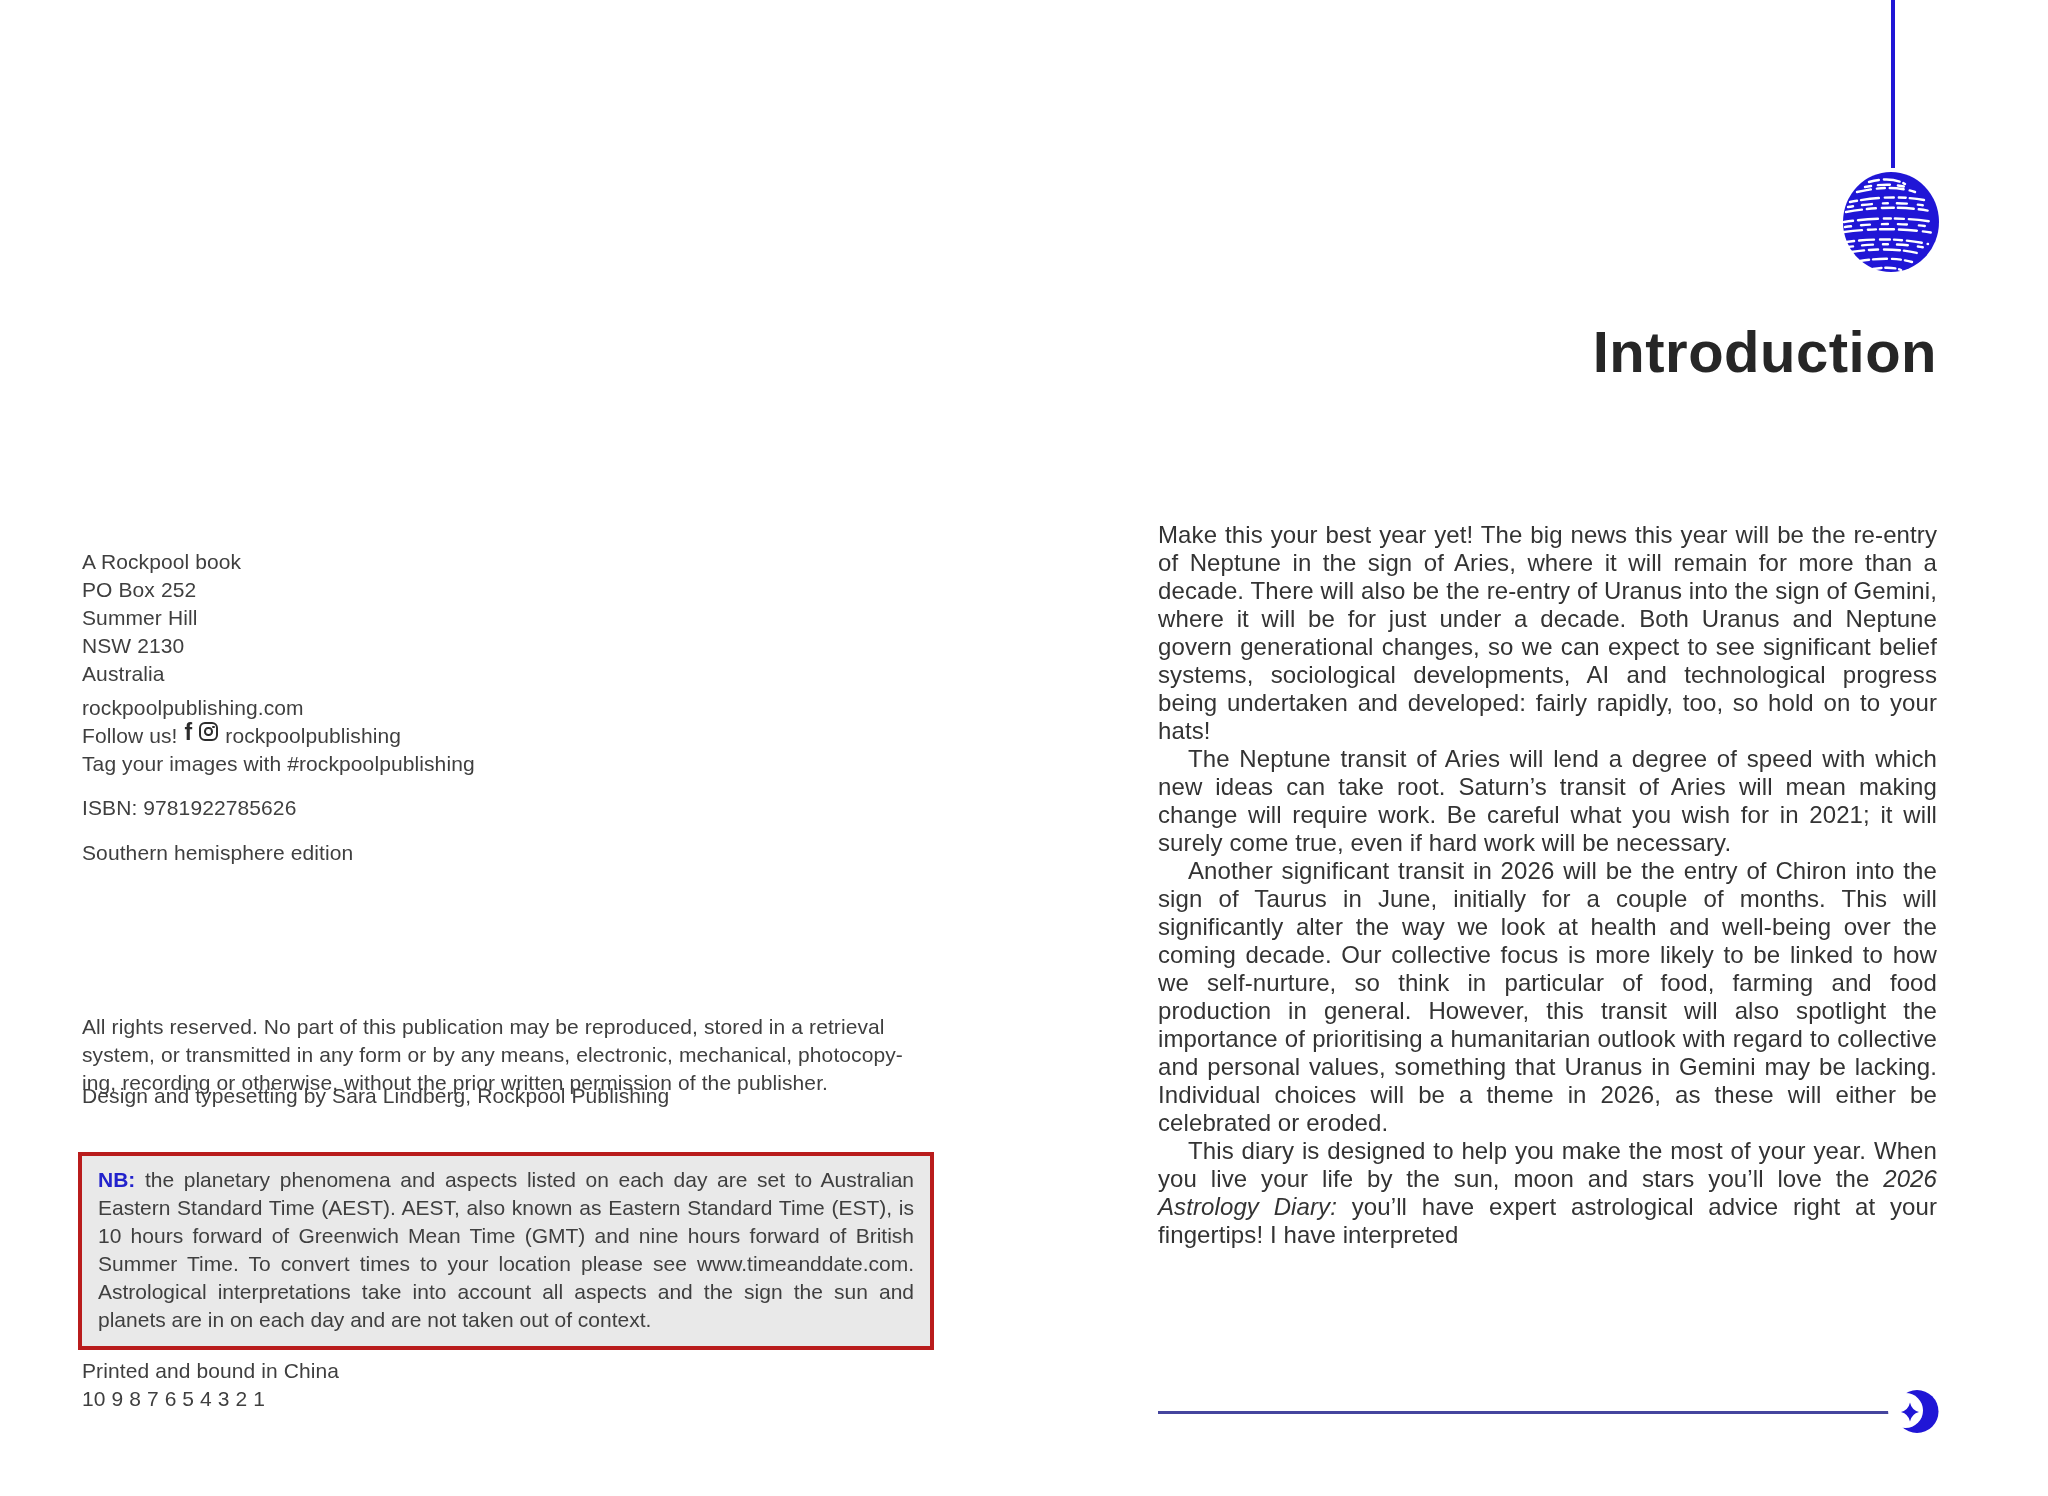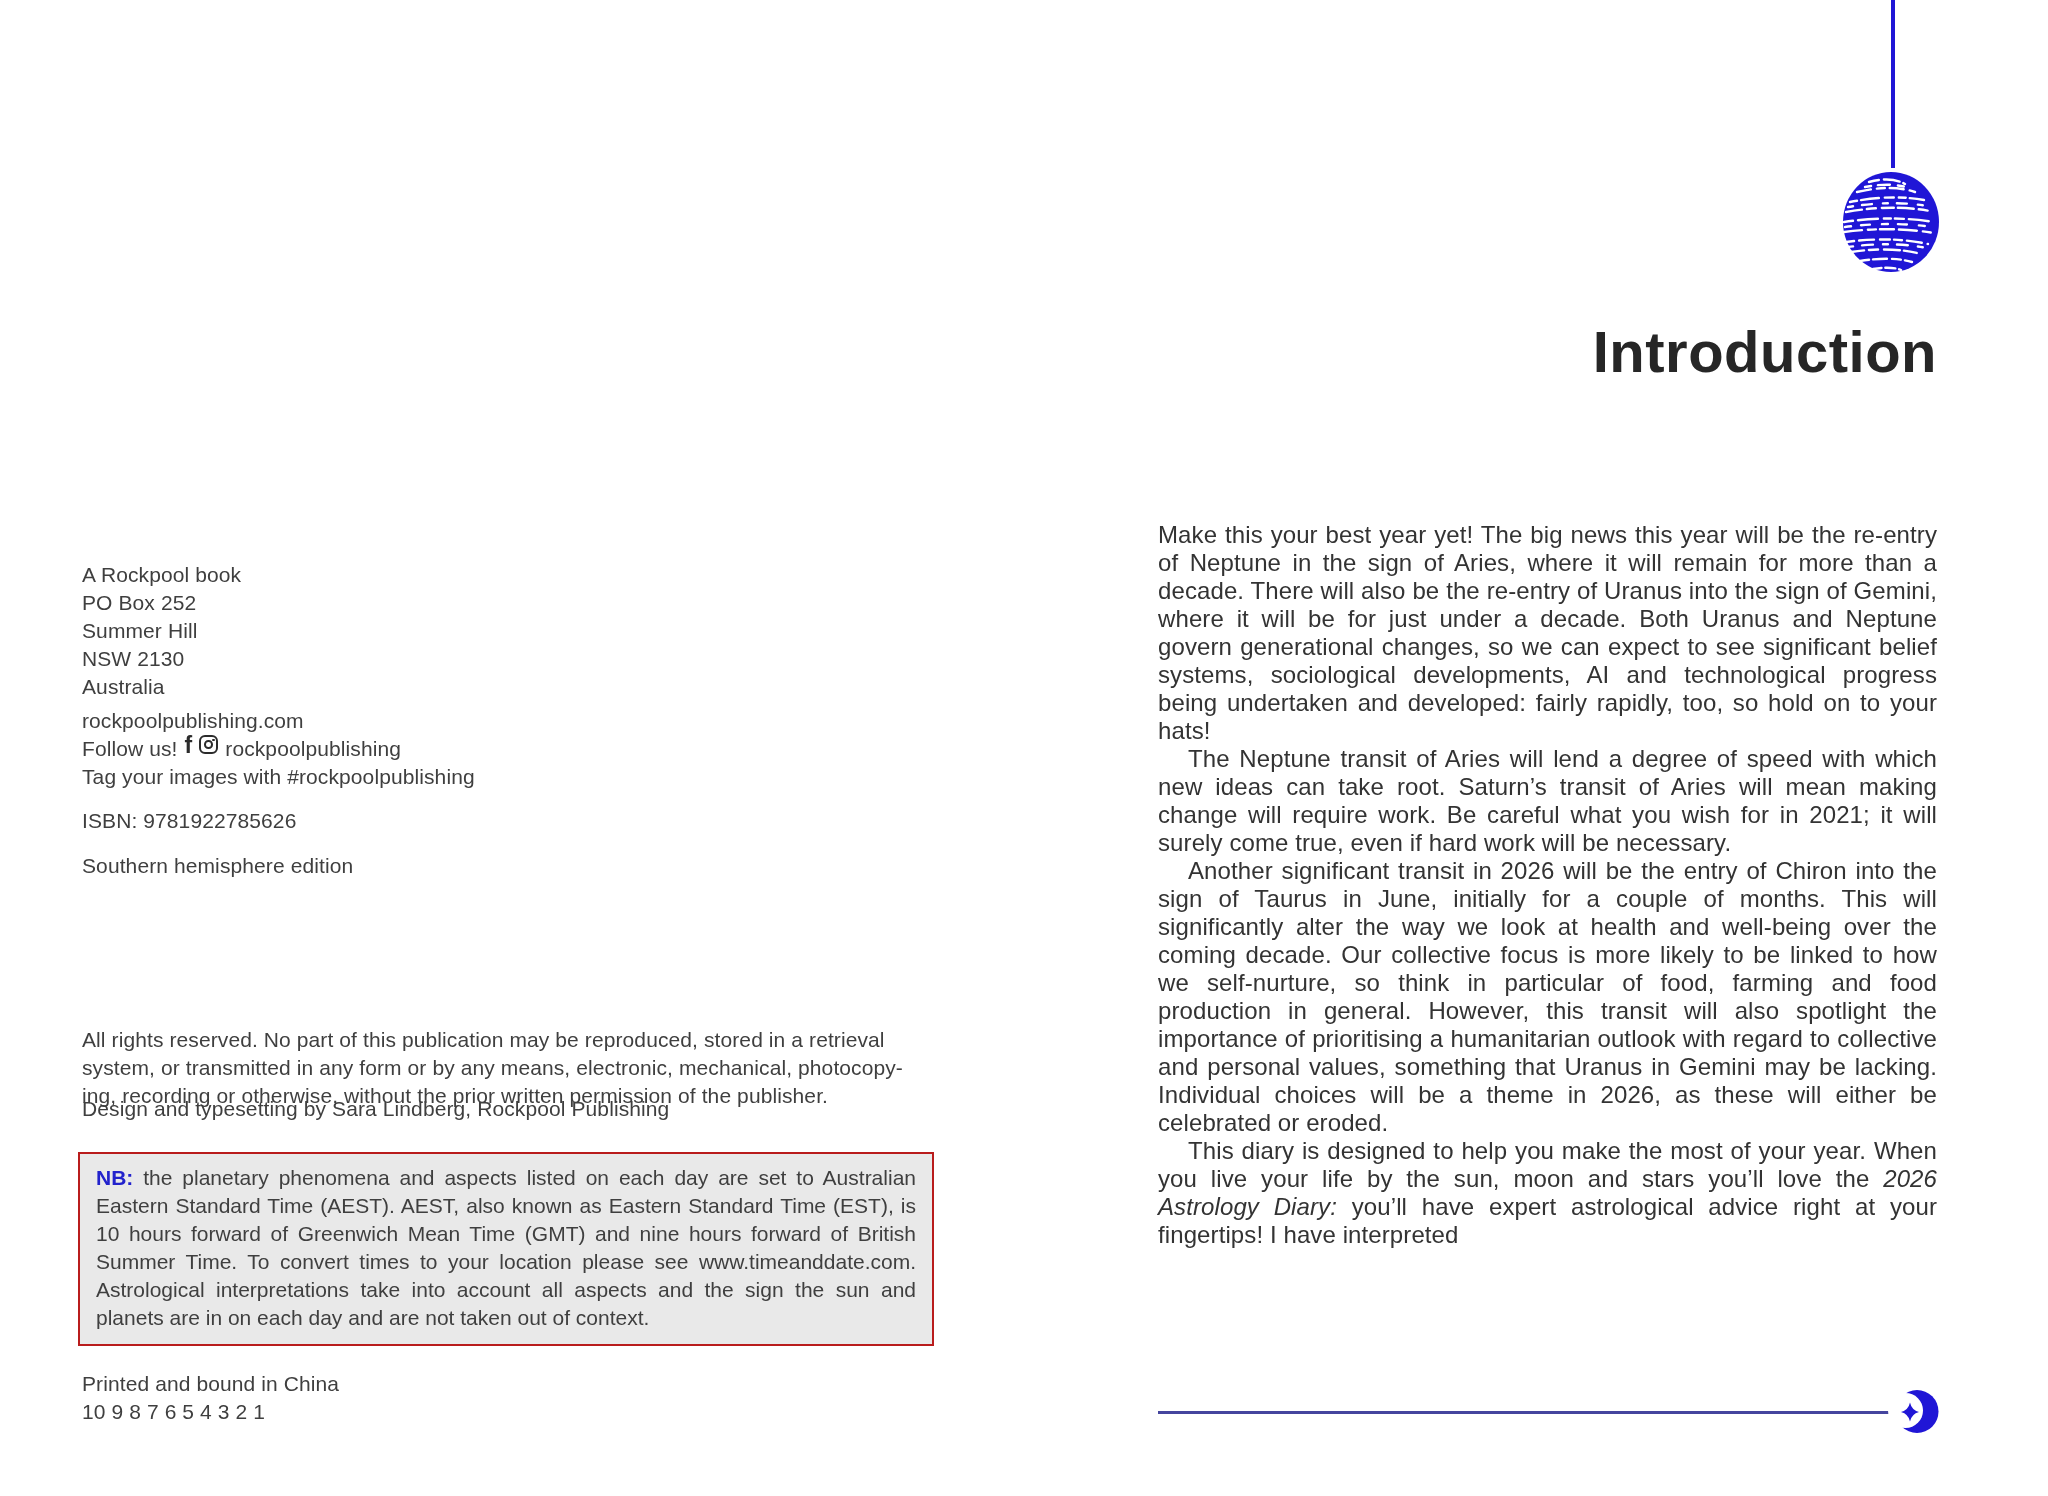--- a/index.html
+++ b/index.html
@@ -1,31 +1,31 @@
 <!DOCTYPE html>
 <html><head>
 <meta charset="utf-8">
 <style>
   html,body{margin:0;padding:0;background:#ffffff;}
   .page{position:relative;width:2048px;height:1496px;background:#ffffff;overflow:hidden;
         font-family:"Liberation Sans", sans-serif;}
   
   .lp-block{position:absolute;left:82px;color:#3f3f3f;font-size:21px;line-height:28px;
-            font-weight:400;letter-spacing:0.1px;margin-top:13px;}
+            font-weight:400;letter-spacing:0.1px;}
   .lp-rights{width:845px;}
   .follow-line{display:flex;gap:7px;}
   .fb-glyph{font-weight:700;font-size:23px;color:#2b2b2b;line-height:20px;}
   .ig-glyph{width:19px;height:19px;border:2.2px solid #2b2b2b;border-radius:6px;
             position:relative;display:inline-block;box-sizing:border-box;}
   .ig-glyph::before{content:"";position:absolute;left:3px;top:3px;width:8.6px;height:8.6px;
             border:2px solid #2b2b2b;border-radius:50%;box-sizing:border-box;}
   .ig-glyph::after{content:"";position:absolute;right:1.5px;top:1.5px;width:2.6px;height:2.6px;
             background:#2b2b2b;border-radius:50%;}
   .nb-box{position:absolute;left:78px;top:1152px;width:856px;box-sizing:border-box;
-          background:#e9e9e9;border:2px solid #b91c1c;padding:10px 16px 12px 16px;
+          background:#e9e9e9;border:4px solid #b91c1c;padding:10px 16px 12px 16px;
           color:#3f3f3f;font-size:21px;line-height:28px;text-align:justify;}
   .nb-label{color:#2222cc;font-weight:700;}
   
   .intro-title{position:absolute;right:111px;top:318px;color:#262626;font-size:58px;
                font-weight:800;letter-spacing:0.5px;text-align:center;}
   .rp-text{position:absolute;left:1158px;top:521px;width:779px;color:#333333;
            font-size:24px;line-height:28px;text-align:justify;letter-spacing:0.1px;}
   .rp-text p{margin:0;}
   .rp-text p.indent{text-indent:30px;}
   .rp-rule{position:absolute;left:1158px;top:1411px;width:731px;height:3px;background:#45459e;}

